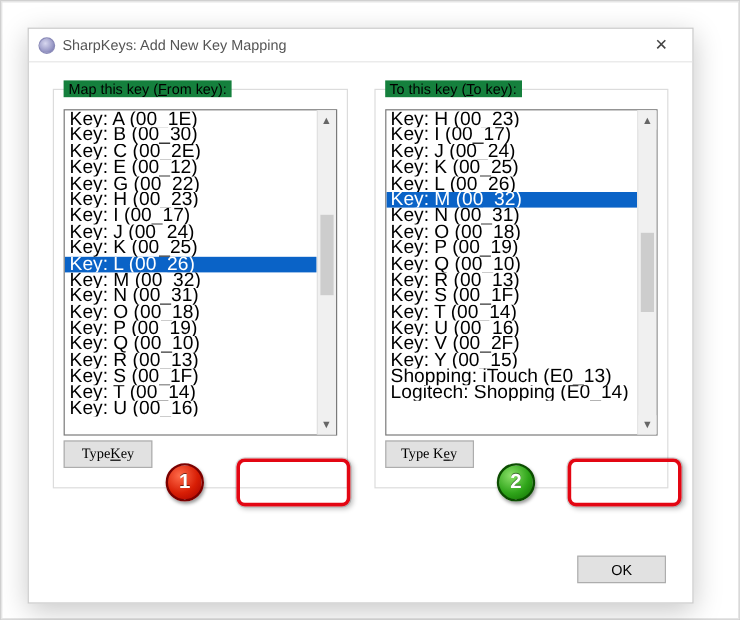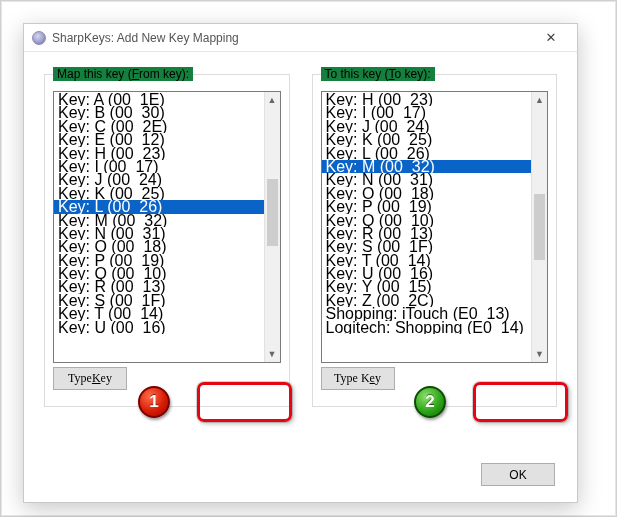--- a/index.html
+++ b/index.html
@@ -193,20 +193,21 @@
         <div class="col">
           <div class="col-label">
             <span>Map this key (</span><u>F</u><span>rom key):</span>
           </div>
           <div class="listbox-wrap">
             <div class="listbox" id="list-left">
                 <div class="li">Key: A (00_1E)</div>
                 <div class="li">Key: B (00_30)</div>
                 <div class="li">Key: C (00_2E)</div>
                 <div class="li">Key: E (00_12)</div>
+                <div class="li">Key: G (00_22)</div>
                 <div class="li">Key: H (00_23)</div>
                 <div class="li">Key: I (00_17)</div>
                 <div class="li">Key: J (00_24)</div>
                 <div class="li">Key: K (00_25)</div>
                 <div class="li selected">Key: L (00_26)</div>
                 <div class="li">Key: M (00_32)</div>
                 <div class="li">Key: N (00_31)</div>
                 <div class="li">Key: O (00_18)</div>
                 <div class="li">Key: P (00_19)</div>
                 <div class="li">Key: Q (00_10)</div>
@@ -245,22 +246,22 @@
                 <div class="li">Key: L (00_26)</div>
                 <div class="li selected">Key: M (00_32)</div>
                 <div class="li">Key: N (00_31)</div>
                 <div class="li">Key: O (00_18)</div>
                 <div class="li">Key: P (00_19)</div>
                 <div class="li">Key: Q (00_10)</div>
                 <div class="li">Key: R (00_13)</div>
                 <div class="li">Key: S (00_1F)</div>
                 <div class="li">Key: T (00_14)</div>
                 <div class="li">Key: U (00_16)</div>
+                <div class="li">Key: V (00_2F)</div>
                 <div class="li">Key: Y (00_15)</div>
-                <div class="li">Key: Z (00_2C)</div>
                 <div class="li">Shopping: iTouch (E0_13)</div>
                 <div class="li">Logitech: Shopping (E0_14)</div>
               </div>
             <div class="scrollbar">
               <div class="scroll-arrow">▲</div>
               <div class="scroll-track">
                 <div class="scroll-thumb" id="thumb-right" style="top: 36%; height: 28%;"></div>
               </div>
               <div class="scroll-arrow" style="position:absolute;bottom:0;left:0;right:0;">▼</div>
             </div>

